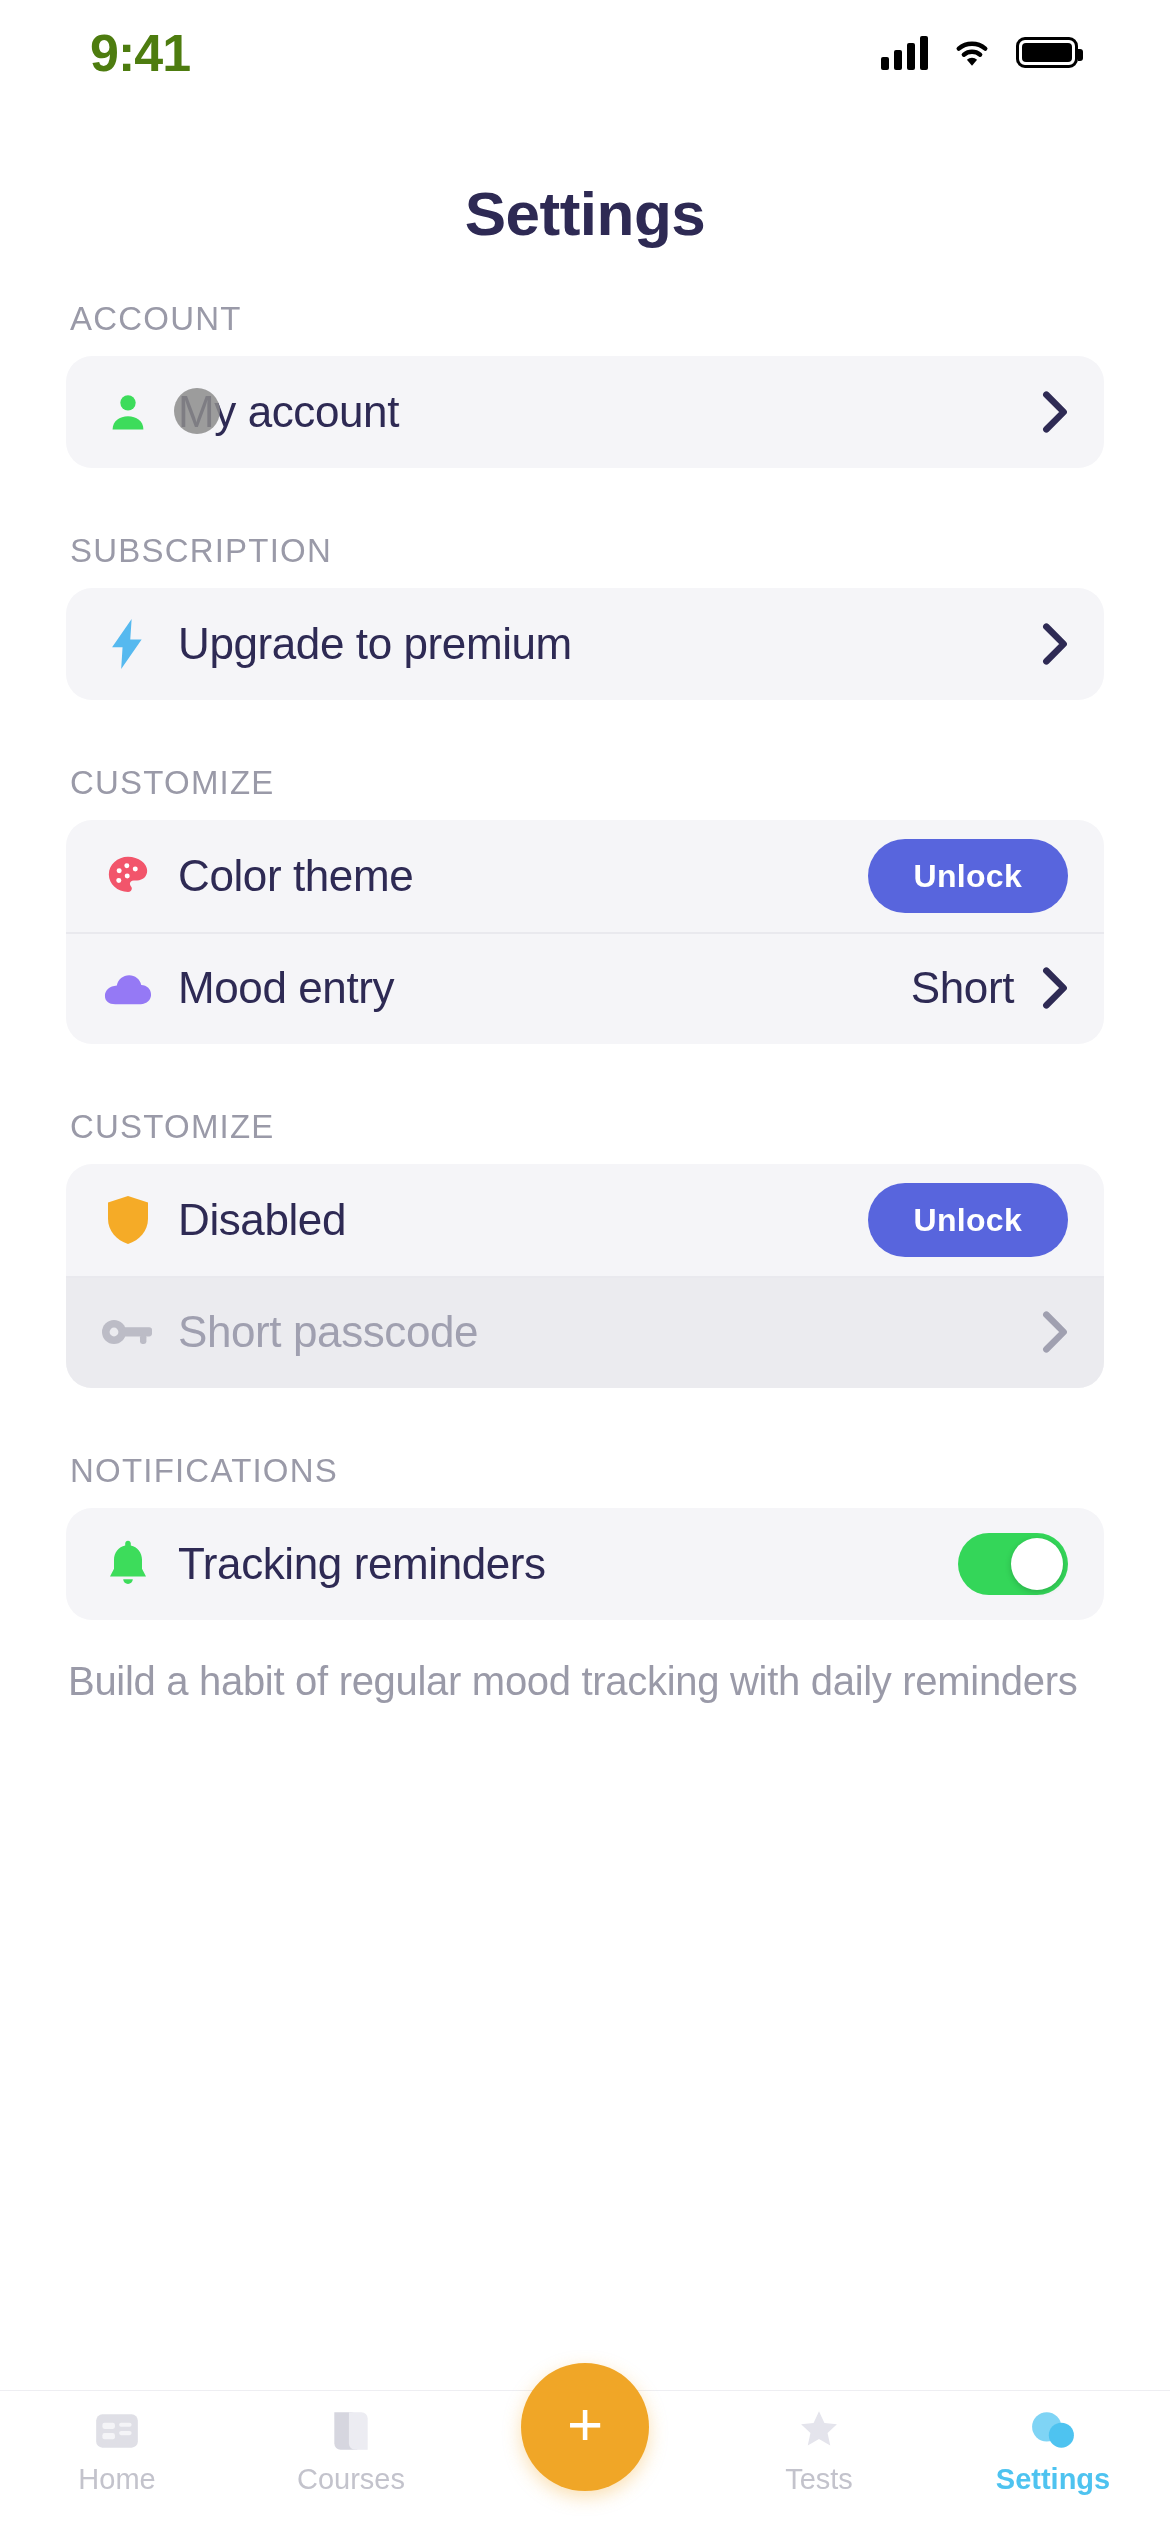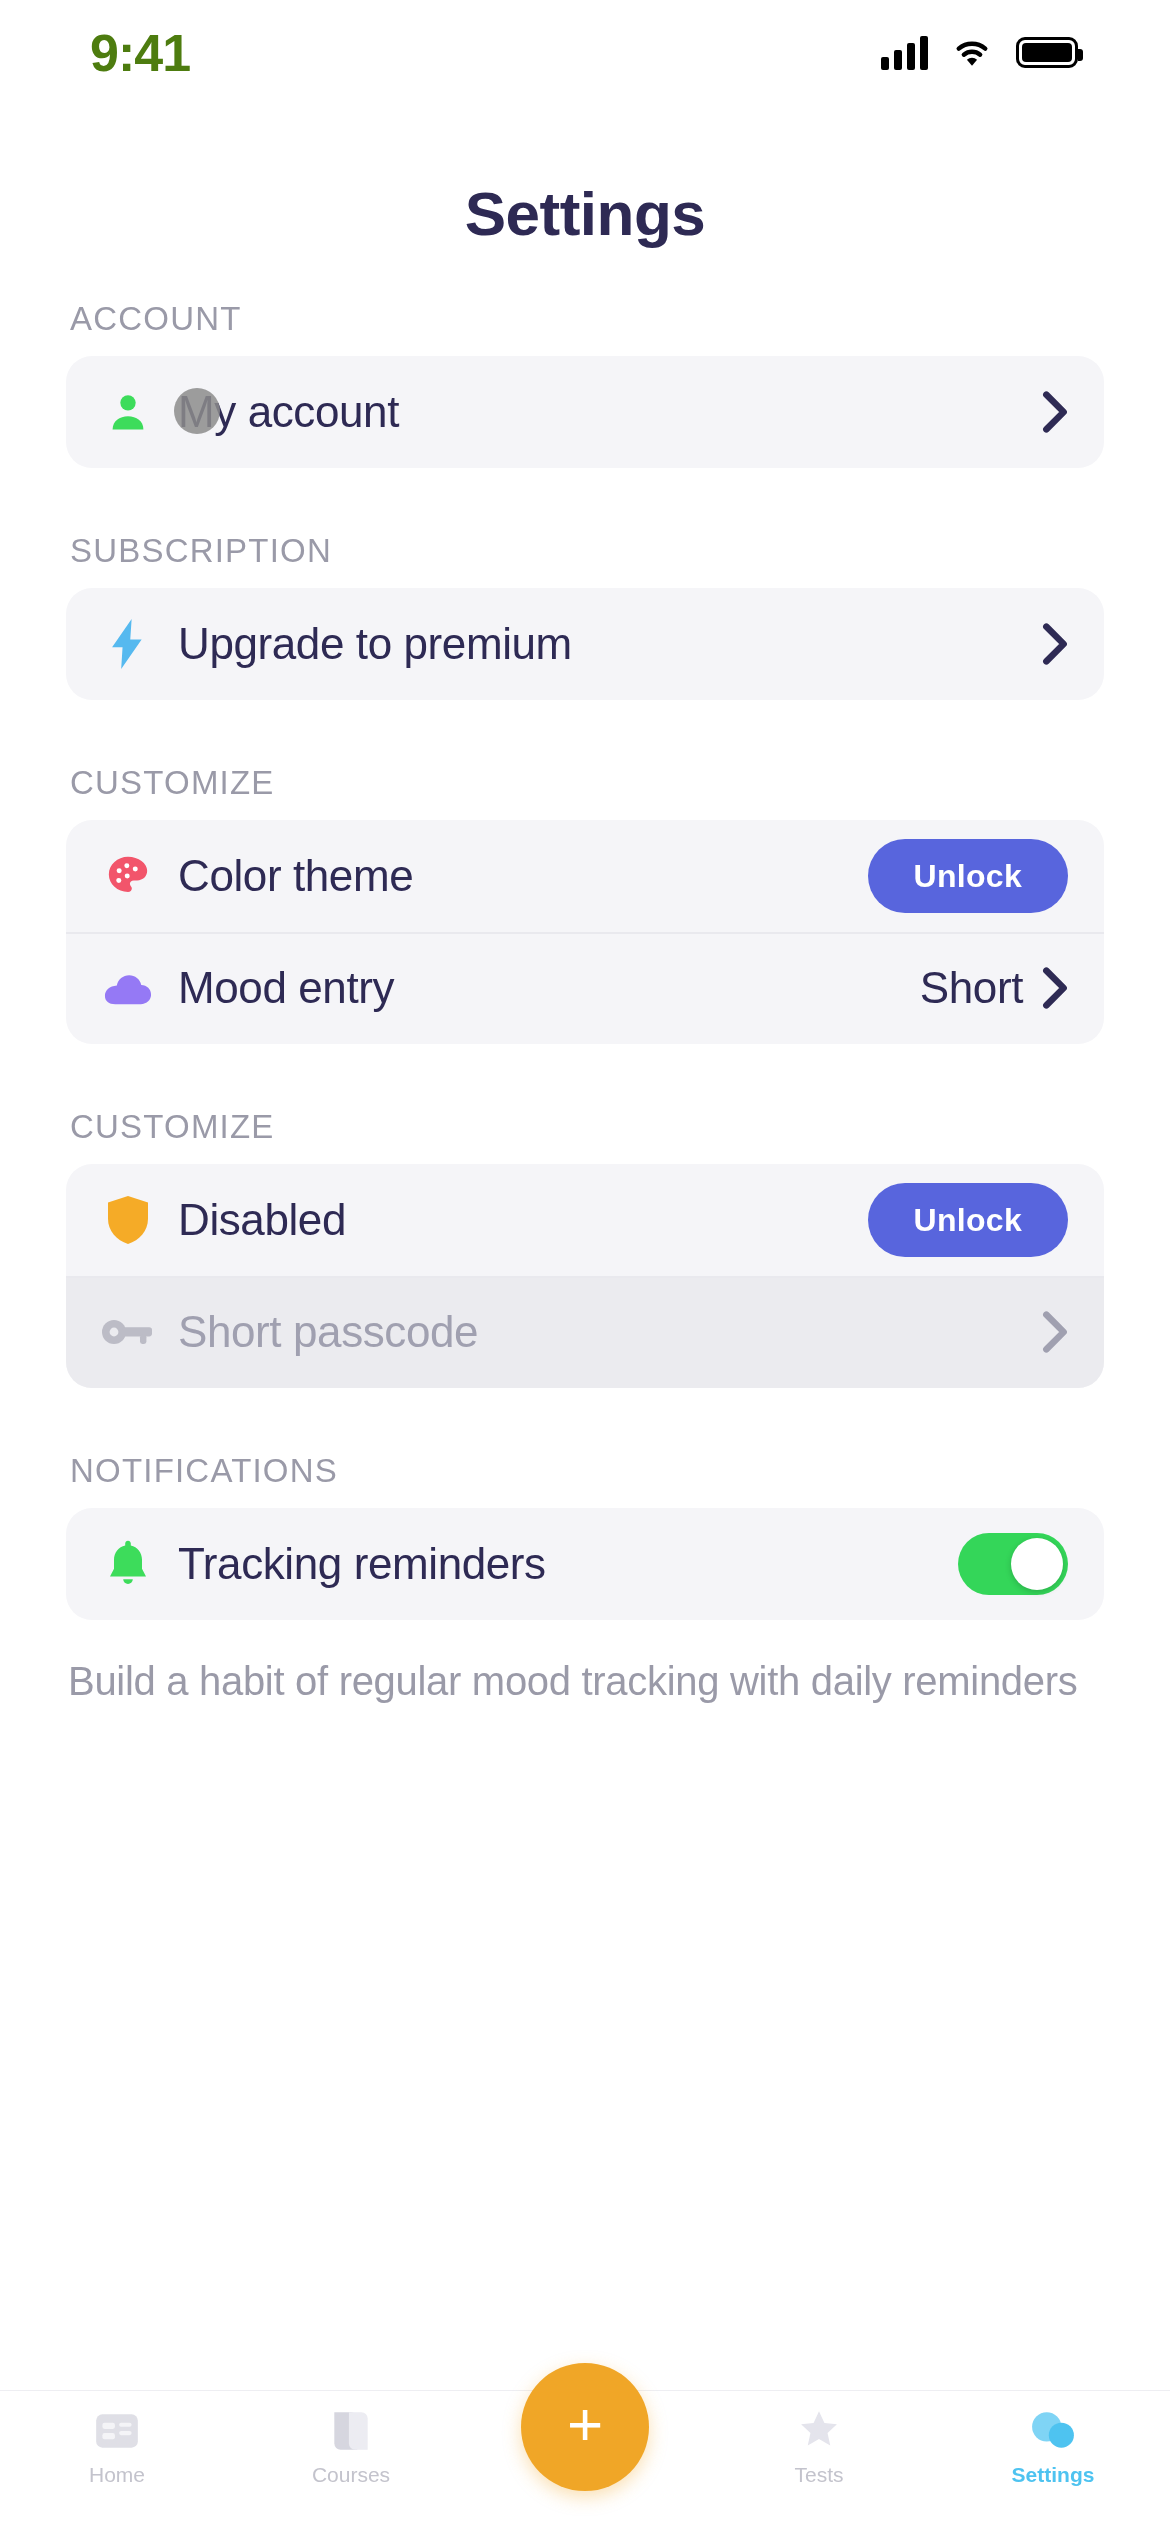--- a/index.html
+++ b/index.html
@@ -71,21 +71,21 @@
   .row-icon{
     width:56px; min-width:56px; display:flex; align-items:center; justify-content:center;
     margin-right:22px;
   }
   .row-label{
     font-size:44px; color:#2e2a54; letter-spacing:-0.4px; white-space:nowrap;
   }
   .row-label.muted{ color:#a0a0b0; }
   .row-spacer{ flex:1; }
   .row-value{
-    font-size:44px; color:#2e2a54; margin-right:19px; letter-spacing:-0.4px;
+    font-size:44px; color:#2e2a54; margin-right:28px; letter-spacing:-0.4px;
   }
   .chevron{ width:26px; height:44px; }
 
   .unlock-btn{
     background:#5865dd; color:#fff; font-size:32px; font-weight:bold;
     border:none; border-radius:40px; padding:0 46px; height:74px;
     letter-spacing:0.3px; cursor:pointer; display:flex; align-items:center;
   }
 
   .toggle{
@@ -114,21 +114,21 @@
   .tabbar{
     position:absolute; left:0; bottom:0; width:1170px; height:142px;
     background:#ffffff; border-top:1px solid #eeeef2;
     display:flex; align-items:flex-start; padding-top:14px;
     z-index:5;
   }
   .tab{
     flex:1; display:flex; flex-direction:column; align-items:center; gap:6px;
     cursor:pointer;
   }
-  .tab-label{ font-size:21px; color:#c3c3cc;text-align:right; }
+  .tab-label{ font-size:29px; color:#c3c3cc;text-align:right; }
   .tab.active .tab-label{ color:#4ec3f0; font-weight:bold; }
   .tab-icon{ width:56px; height:52px; display:flex; align-items:center; justify-content:center; }
   .fab{
     width:128px; height:128px; border-radius:50%; background:#f0a627;
     display:flex; align-items:center; justify-content:center;
     margin-top:-42px; box-shadow:0 6px 18px rgba(240,166,39,.35);
     cursor:pointer; flex:0 0 auto;
   }
   .fab span{ color:#fff; font-size:62px; font-weight:300; line-height:1; margin-top:-6px; }
   .tab-center{ flex:1; display:flex; justify-content:center; }

